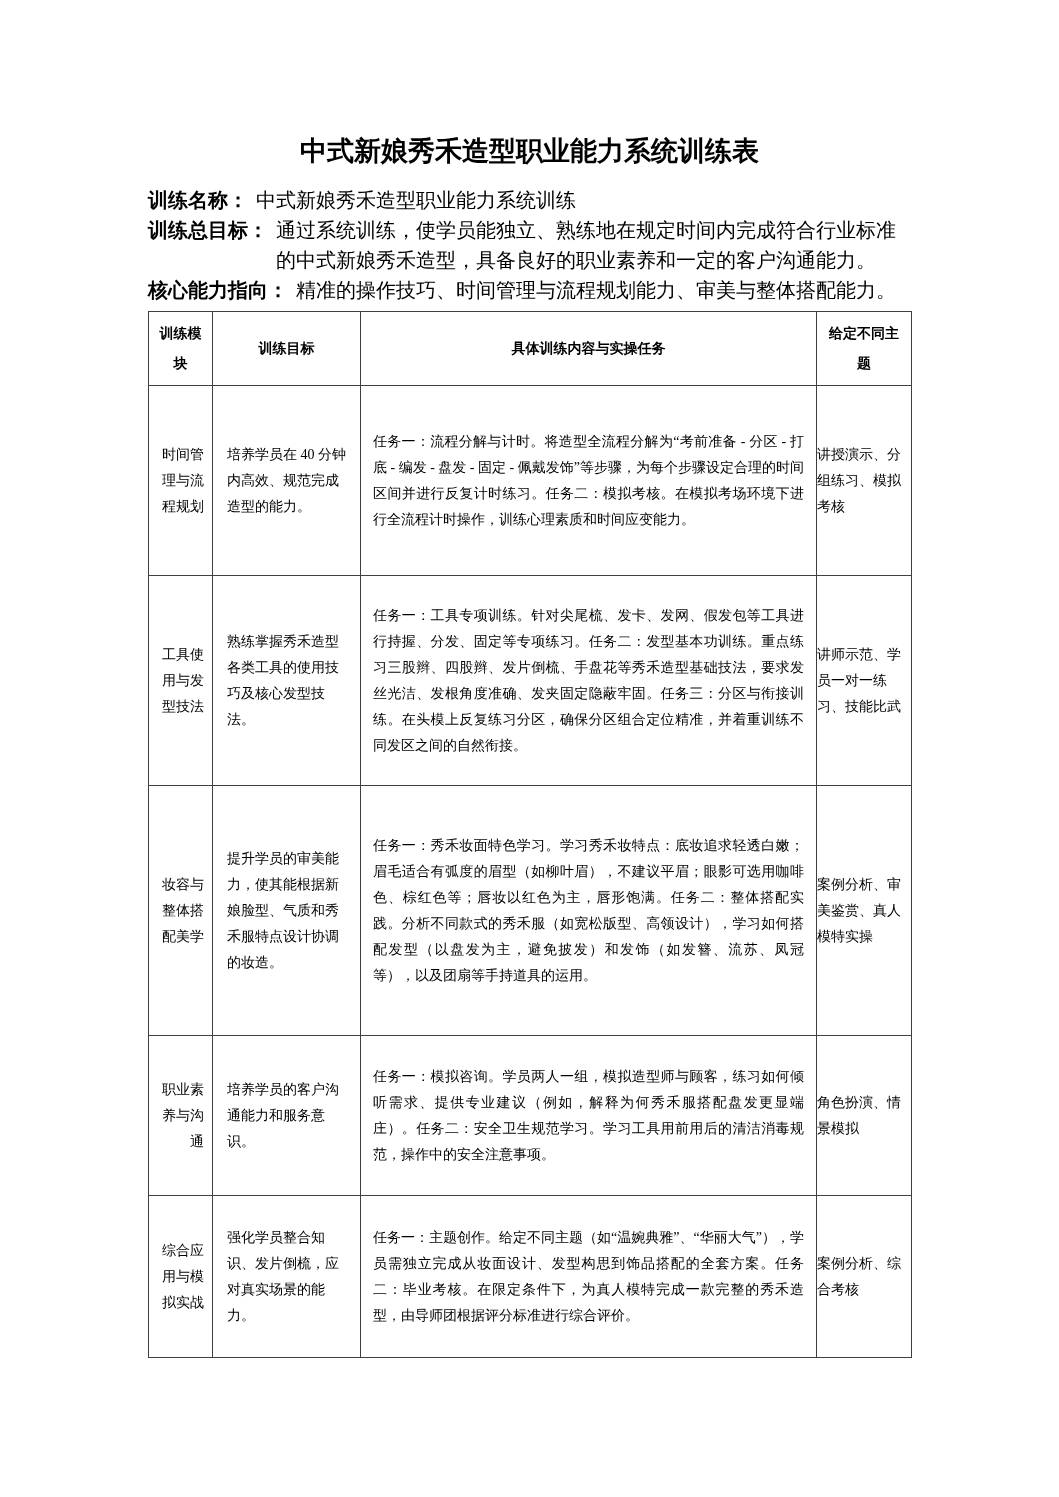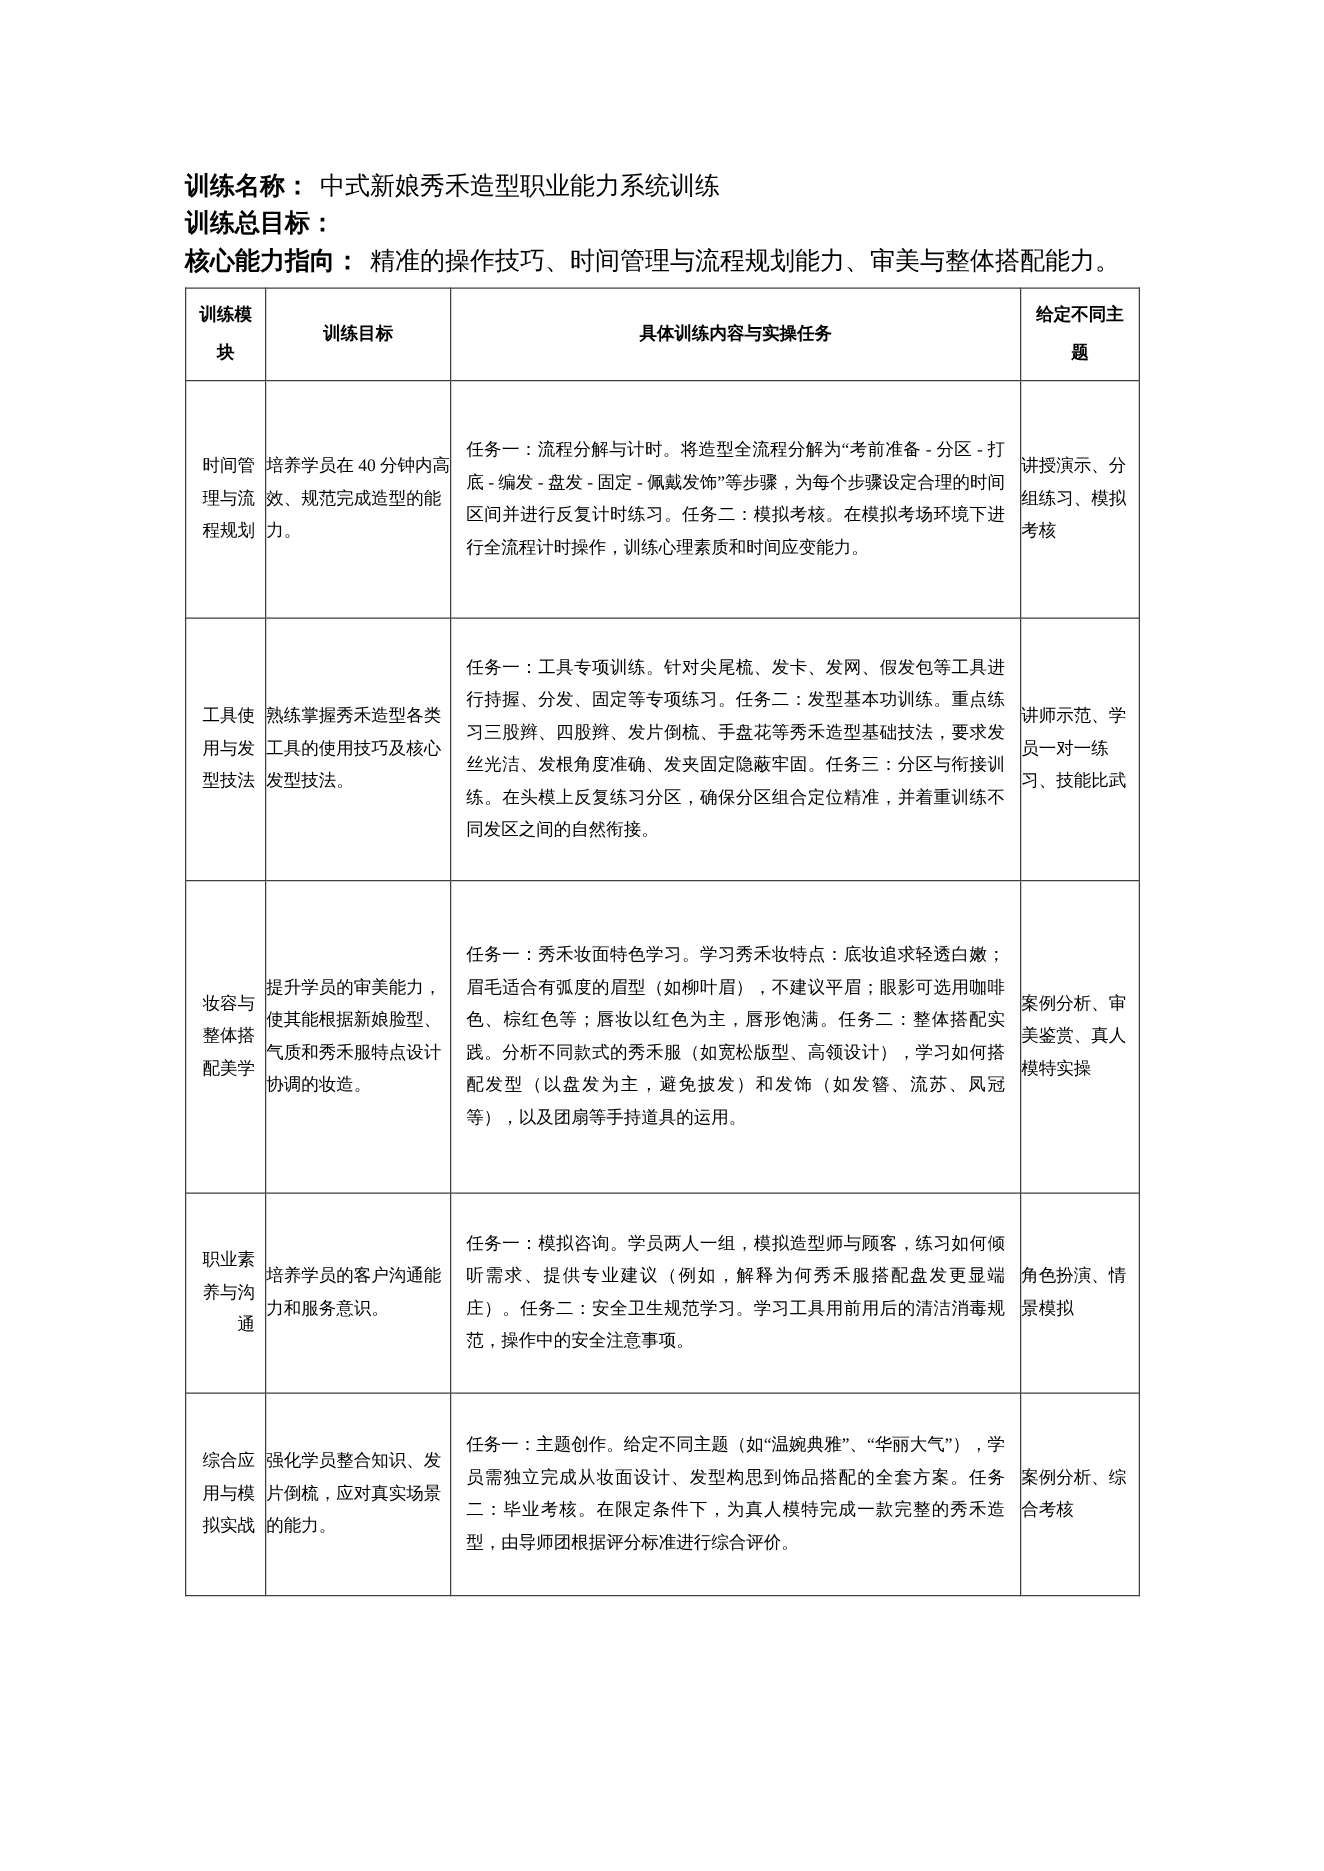--- a/index.html
+++ b/index.html
@@ -70,49 +70,51 @@
     height:74px;
   }
   .training-table td{
     line-height:26px;
   }
   td.cell-module{
     padding:8px 8px;
     text-align:right;
   }
   td.cell-objective{
-    padding:8px 0;
+    padding:8px 14px;
   }
   td.cell-content{
     padding:10px 12px;
     text-align:justify;
   }
   td.cell-methods{
     padding:8px 0;
   }
   tbody tr:nth-child(1){height:190px;}
   tbody tr:nth-child(2){height:210px;}
   tbody tr:nth-child(3){height:250px;}
   tbody tr:nth-child(4){height:160px;}
   tbody tr:nth-child(5){height:162px;}
 </style>
 </head>
 <body>
 
 <div class="page">
   <div class="doc">
 
+    <h1 class="doc-title">中式新娘秀禾造型职业能力系统训练表</h1>
 
     <div class="meta">
       <div class="meta-row">
         <span class="meta-label">训练名称：</span>
         <div class="meta-text">中式新娘秀禾造型职业能力系统训练</div>
       </div>
       <div class="meta-row">
         <span class="meta-label">训练总目标：</span>
+        <div class="meta-text">通过系统训练，使学员能独立、熟练地在规定时间内完成符合行业标准的中式新娘秀禾造型，具备良好的职业素养和一定的客户沟通能力。</div>
       </div>
       <div class="meta-row">
         <span class="meta-label">核心能力指向：</span>
         <div class="meta-text">精准的操作技巧、时间管理与流程规划能力、审美与整体搭配能力。</div>
       </div>
     </div>
 
     <table class="training-table">
       <colgroup>
         <col style="width:64px">

